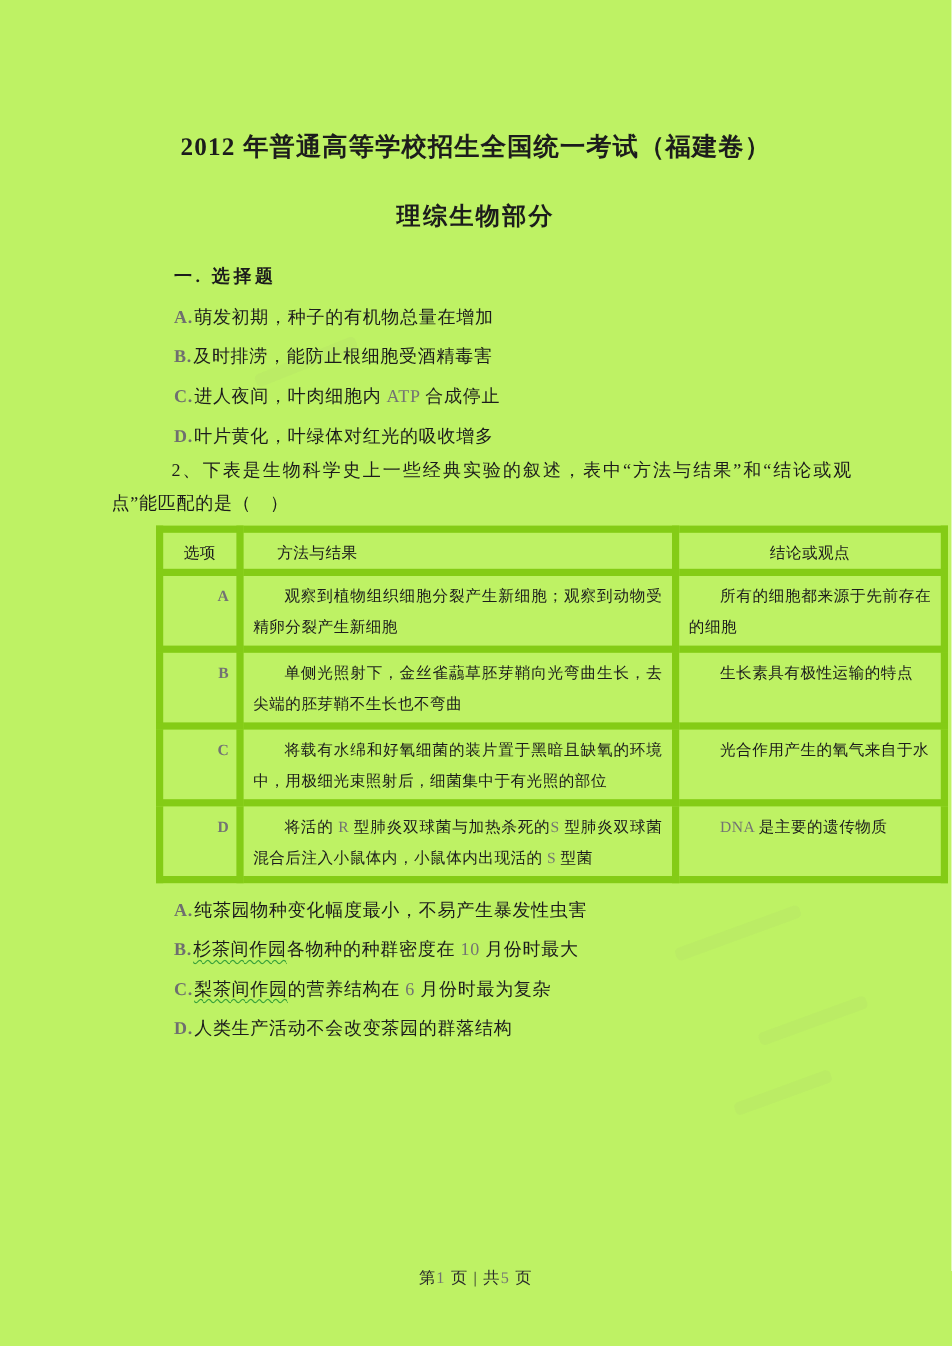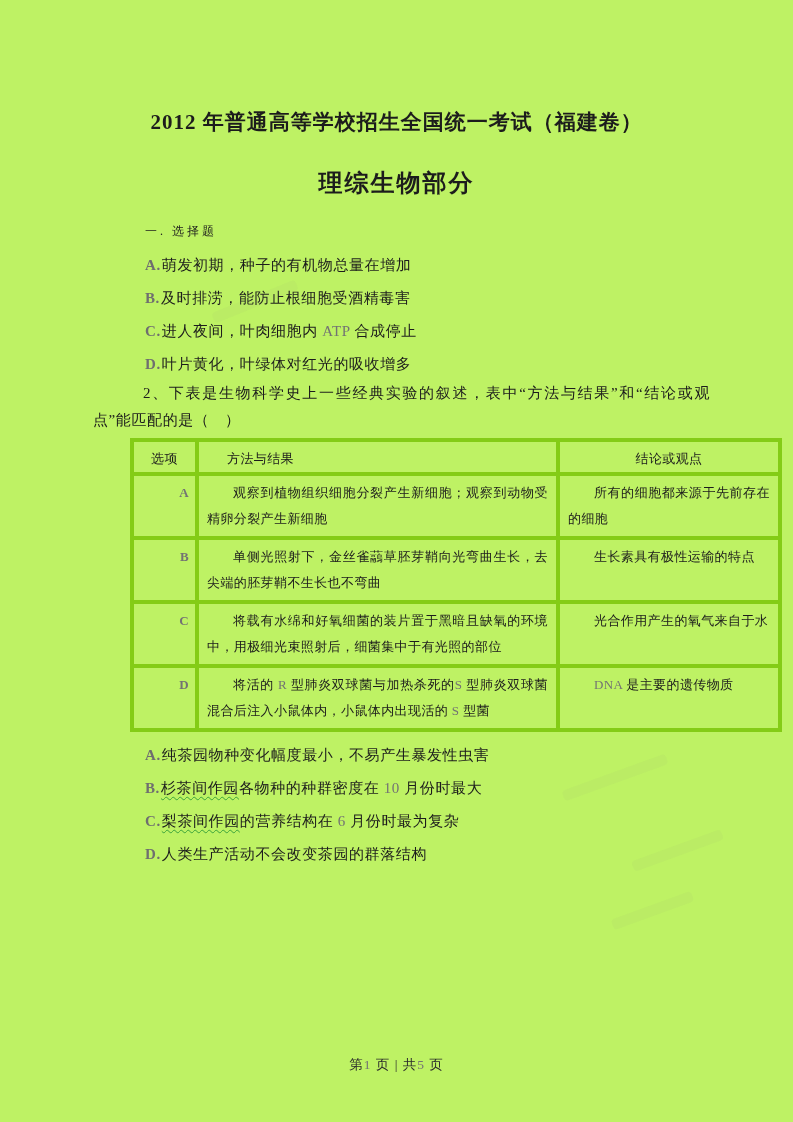--- a/index.html
+++ b/index.html
@@ -10,27 +10,27 @@
     overflow:hidden;
     font-family:"Liberation Serif","DejaVu Serif",serif;
     color:#1c1c1c;
   }
   .title{
     position:absolute;top:108px;left:0;right:0;margin:0;
     text-align:center;font-size:21px;font-weight:bold;letter-spacing:1px;
   }
   .subtitle{
     position:absolute;top:167px;left:0;right:0;margin:0;
-    text-align:center;font-size:24px;font-weight:bold;letter-spacing:2px;
+    text-align:center;font-size:20px;font-weight:bold;letter-spacing:2px;
   }
   .content{position:absolute;left:93px;top:214px;width:620px;}
   .content p{margin:0;}
   .section-heading{
     padding-top:6px;margin-left:52px !important;
-    font-size:12px;letter-spacing:3px;line-height:22px;
+    font-size:15px;letter-spacing:3px;line-height:22px;font-weight:bold;
   }
   .stem1{margin:8px 0 0 57px !important;font-size:15.5px;line-height:20px;letter-spacing:0.6px;}
   .opt{margin:13px 0 0 52px !important;font-size:15px;line-height:20px;letter-spacing:0.6px;}
   .para{
     margin-top:6px !important;
     font-size:15px;line-height:27px;letter-spacing:0.6px;
     text-indent:50px;text-align:justify;width:617px;
   }
   .opt-letter{color:#6f6f6f;font-weight:bold;margin-right:1px;}
   .lat{color:#737373;}
@@ -42,21 +42,21 @@
     text-underline-offset:3px;
   }
   table.qtable{
     margin:4px 0 0 37px;
     border-collapse:collapse;
     width:580px;
     font-size:13px;
     table-layout:fixed;
   }
   .qtable th,.qtable td{
-    border:4px solid #84cc16;
+    border:6px solid #84cc16;
     vertical-align:top;
     font-weight:normal;
     padding:4px 8px 0 8px;
     line-height:26px;
     letter-spacing:0.4px;
   }
   .qtable tr.hdr{height:32px;}
   .qtable tr.row{height:64px;}
   .qtable .c1{width:57px;}
   .qtable .c2{width:321px;}

